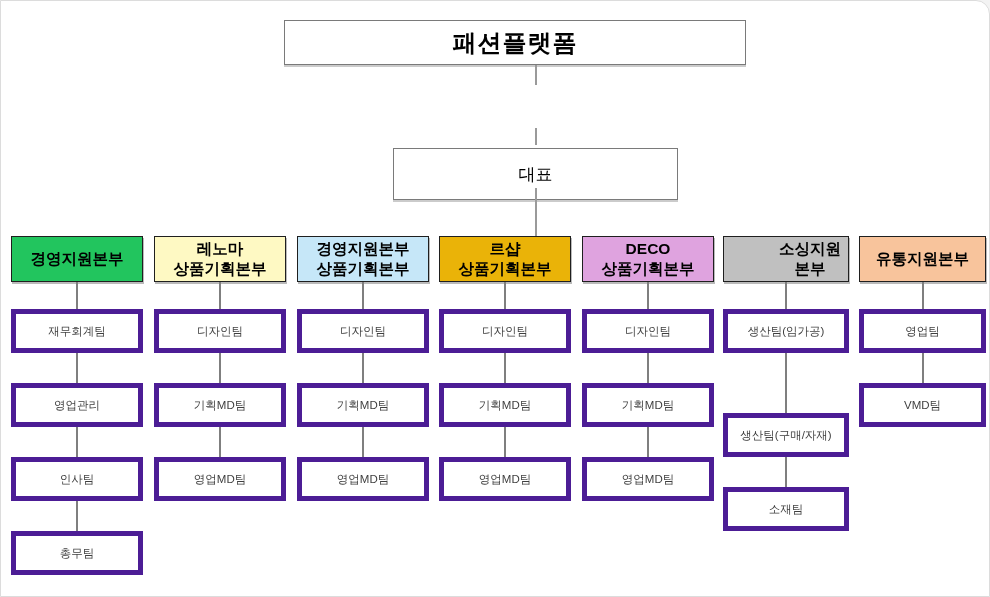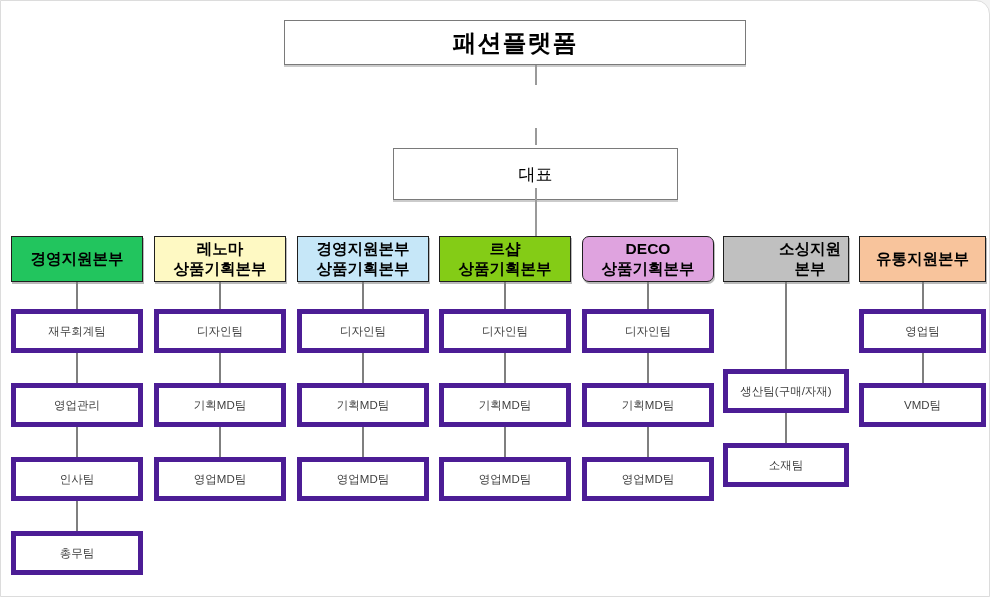--- a/index.html
+++ b/index.html
@@ -105,51 +105,52 @@
     </div>
     <div class="cline h27"></div>
     <div class="team">디자인팀</div>
     <div class="cline h30"></div>
     <div class="team">기획MD팀</div>
     <div class="cline h30"></div>
     <div class="team">영업MD팀</div>
   </div>
 
   <div class="abs col" style="left:438px;width:132px;">
-    <div class="hdr" style="background: #84cc16; text-align: right;">
+    <div class="hdr" style="background: #eab308; text-align: right;">
       <span>르샵</span>
       <span>상품기획본부</span>
     </div>
     <div class="cline h27"></div>
     <div class="team">디자인팀</div>
     <div class="cline h30"></div>
     <div class="team">기획MD팀</div>
     <div class="cline h30"></div>
     <div class="team">영업MD팀</div>
   </div>
 
   <div class="abs col" style="left:581px;width:132px;">
-    <div class="hdr" style="background: rgb(223, 163, 223); border-radius: 7px;">
+    <div class="hdr" style="background: rgb(223, 163, 223);">
       <span>DECO</span>
       <span>상품기획본부</span>
     </div>
     <div class="cline h27"></div>
     <div class="team">디자인팀</div>
     <div class="cline h30"></div>
     <div class="team">기획MD팀</div>
     <div class="cline h30"></div>
     <div class="team">영업MD팀</div>
   </div>
 
   <div class="abs col" style="left:722px;width:126px;">
     <div class="hdr" style="background: rgb(192, 192, 192); padding-left: 48px;">
       <span>소싱지원본부</span>
       <span></span>
     </div>
     <div class="cline h27"></div>
+    <div class="team">생산팀(임가공)</div>
     <div class="cline h30"></div>
     <div class="cline h30"></div>
     <div class="team">생산팀(구매/자재)</div>
     <div class="cline h30"></div>
     <div class="team">소재팀</div>
   </div>
 
   <div class="abs col" style="left:858px;width:127px;">
     <div class="hdr" style="background: rgb(248, 196, 156);">
       <span>유통지원본부</span>

